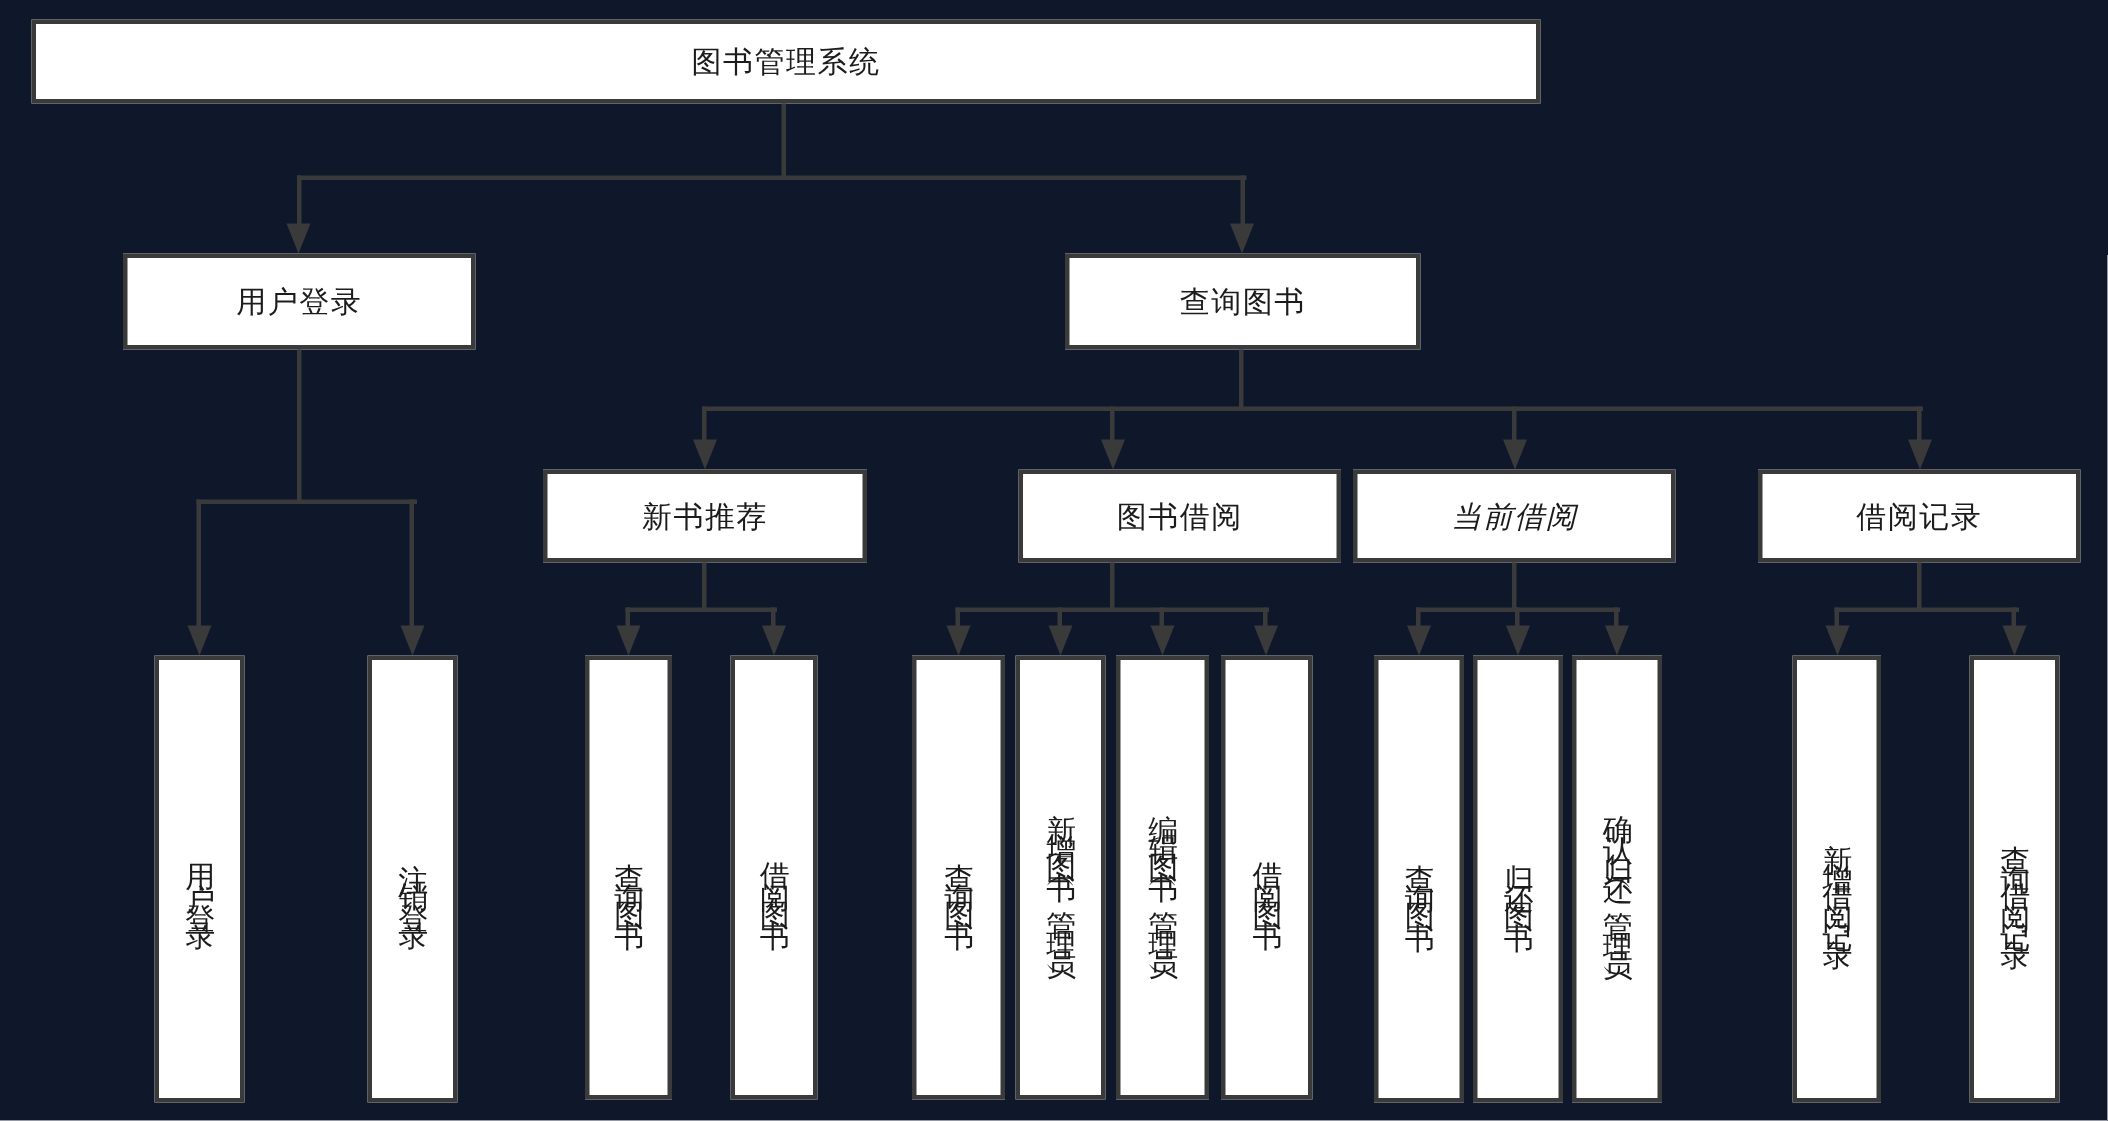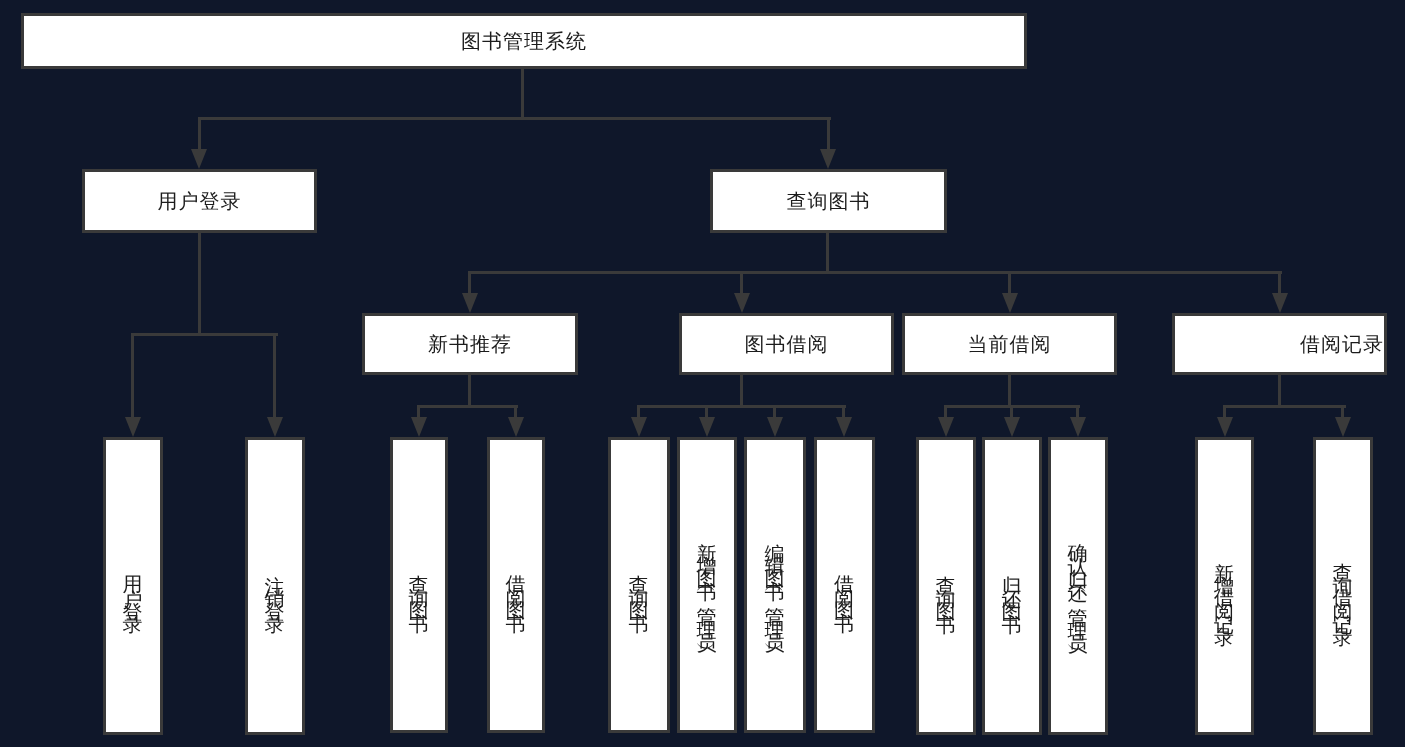--- a/index.html
+++ b/index.html
@@ -91,24 +91,24 @@
   <div class="arrow" style="left:1002px;top:293px;"></div>
   <div class="line" style="left:1278px;top:271px;width:3px;height:25px;"></div>
   <div class="arrow" style="left:1272px;top:293px;"></div>
 
   <div class="node" style="left:362px;top:313px;width:216px;height:62px;">
     <span>新书推荐</span>
   </div>
   <div class="node" style="left:635px;top:313px;width:215px;height:62px;margin-left:44px;">
     <span>图书借阅</span>
   </div>
-  <div class="node" style="left:902px;top:313px;width:215px;height:62px;">
+  <div class="node" style="left:902px;top:313px;width:215px;height:62px;font-style:italic;">
     <span>当前借阅</span>
   </div>
-  <div class="node" style="left:1172px;top:313px;width:215px;height:62px;justify-content:flex-end;">
+  <div class="node" style="left:1172px;top:313px;width:215px;height:62px;">
     <span>借阅记录</span>
   </div>
 
   <div class="line" style="left:468px;top:375px;width:3px;height:33px;"></div>
   <div class="line" style="left:417px;top:405px;width:101px;height:3px;"></div>
   <div class="line" style="left:417px;top:405px;width:3px;height:14px;"></div>
   <div class="arrow" style="left:411px;top:417px;"></div>
   <div class="line" style="left:514px;top:405px;width:3px;height:14px;"></div>
   <div class="arrow" style="left:508px;top:417px;"></div>
 

